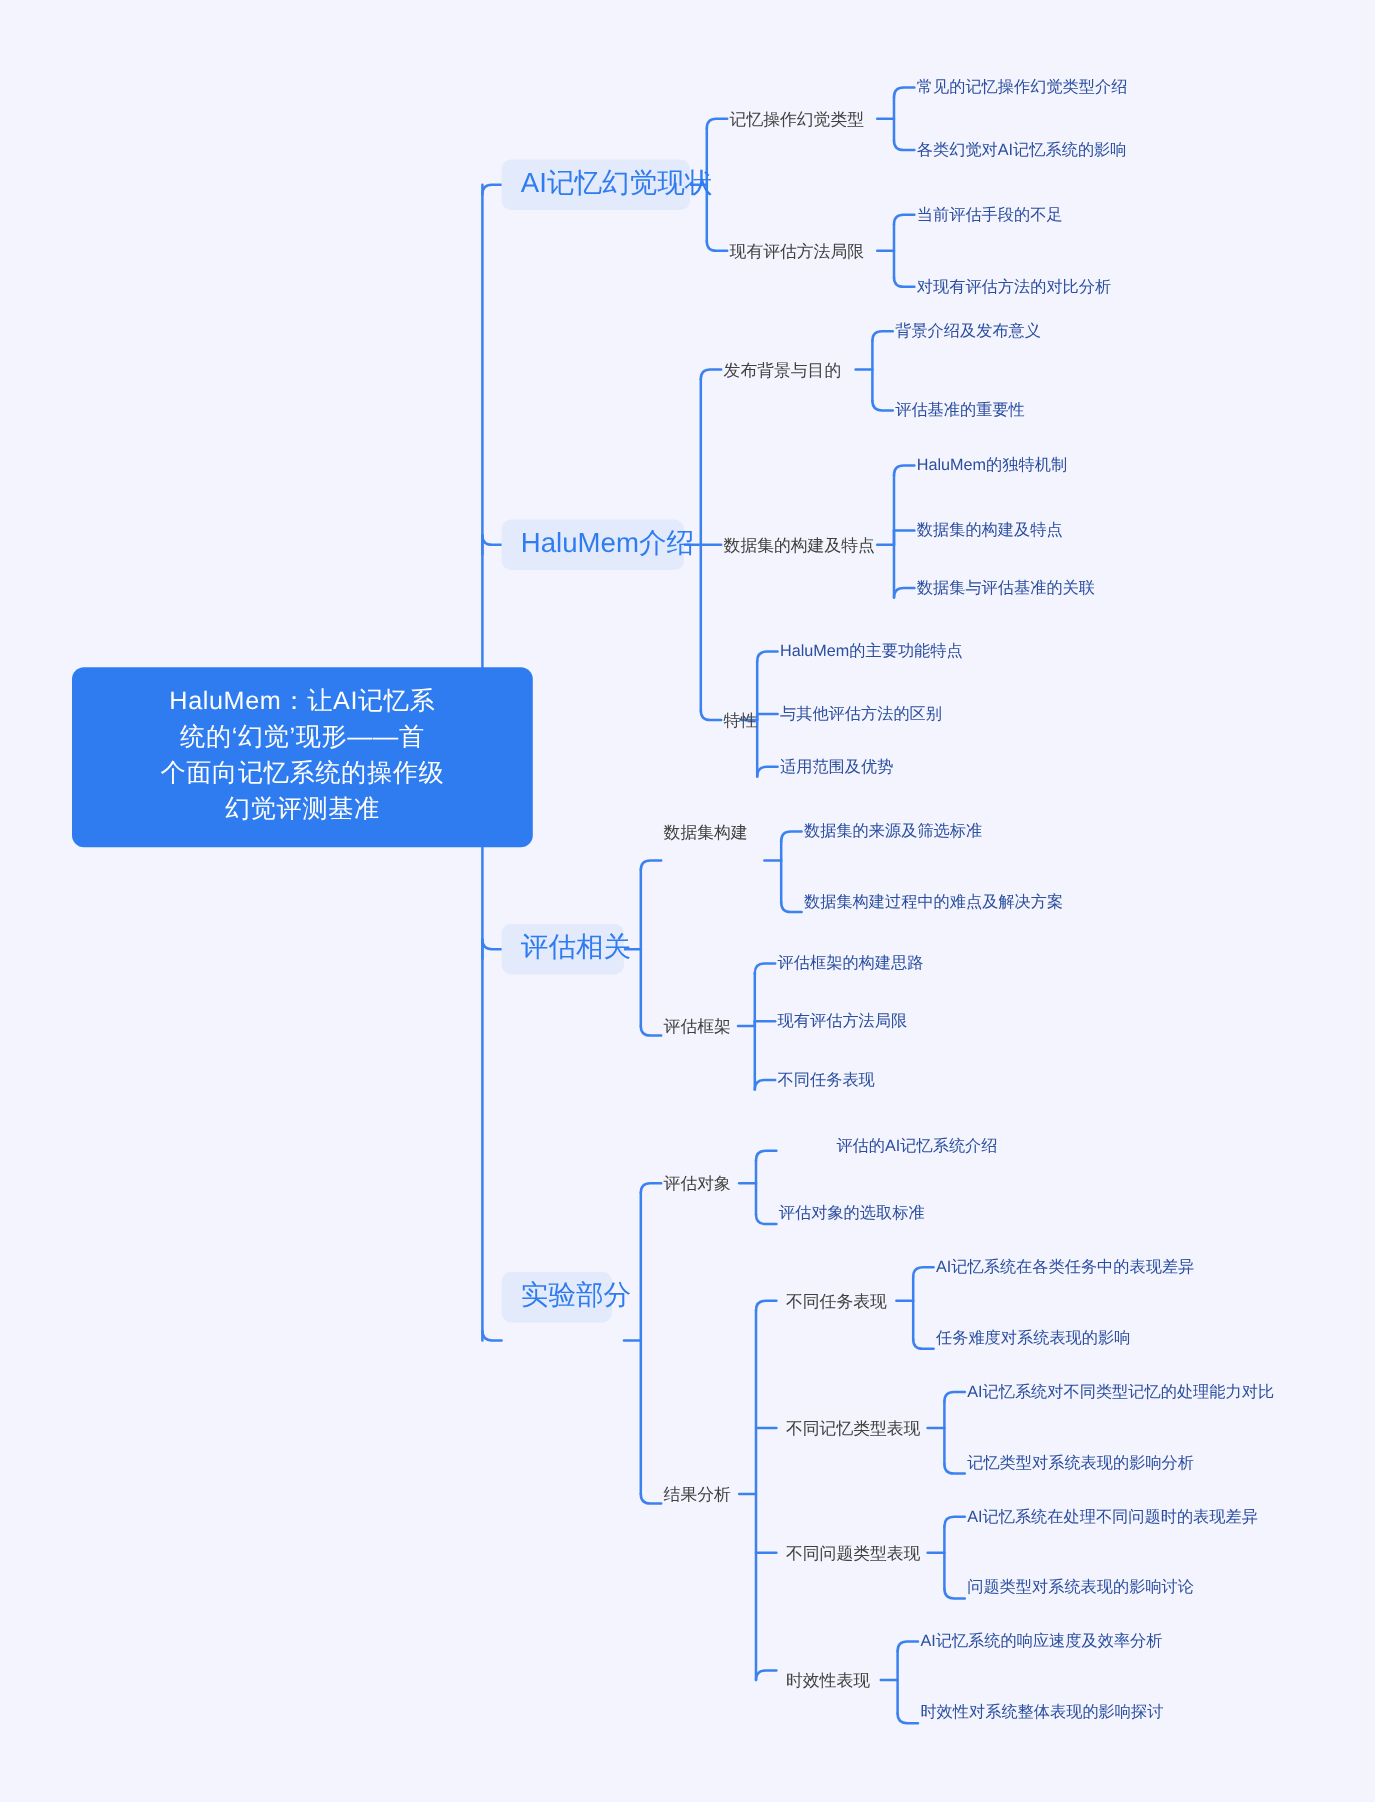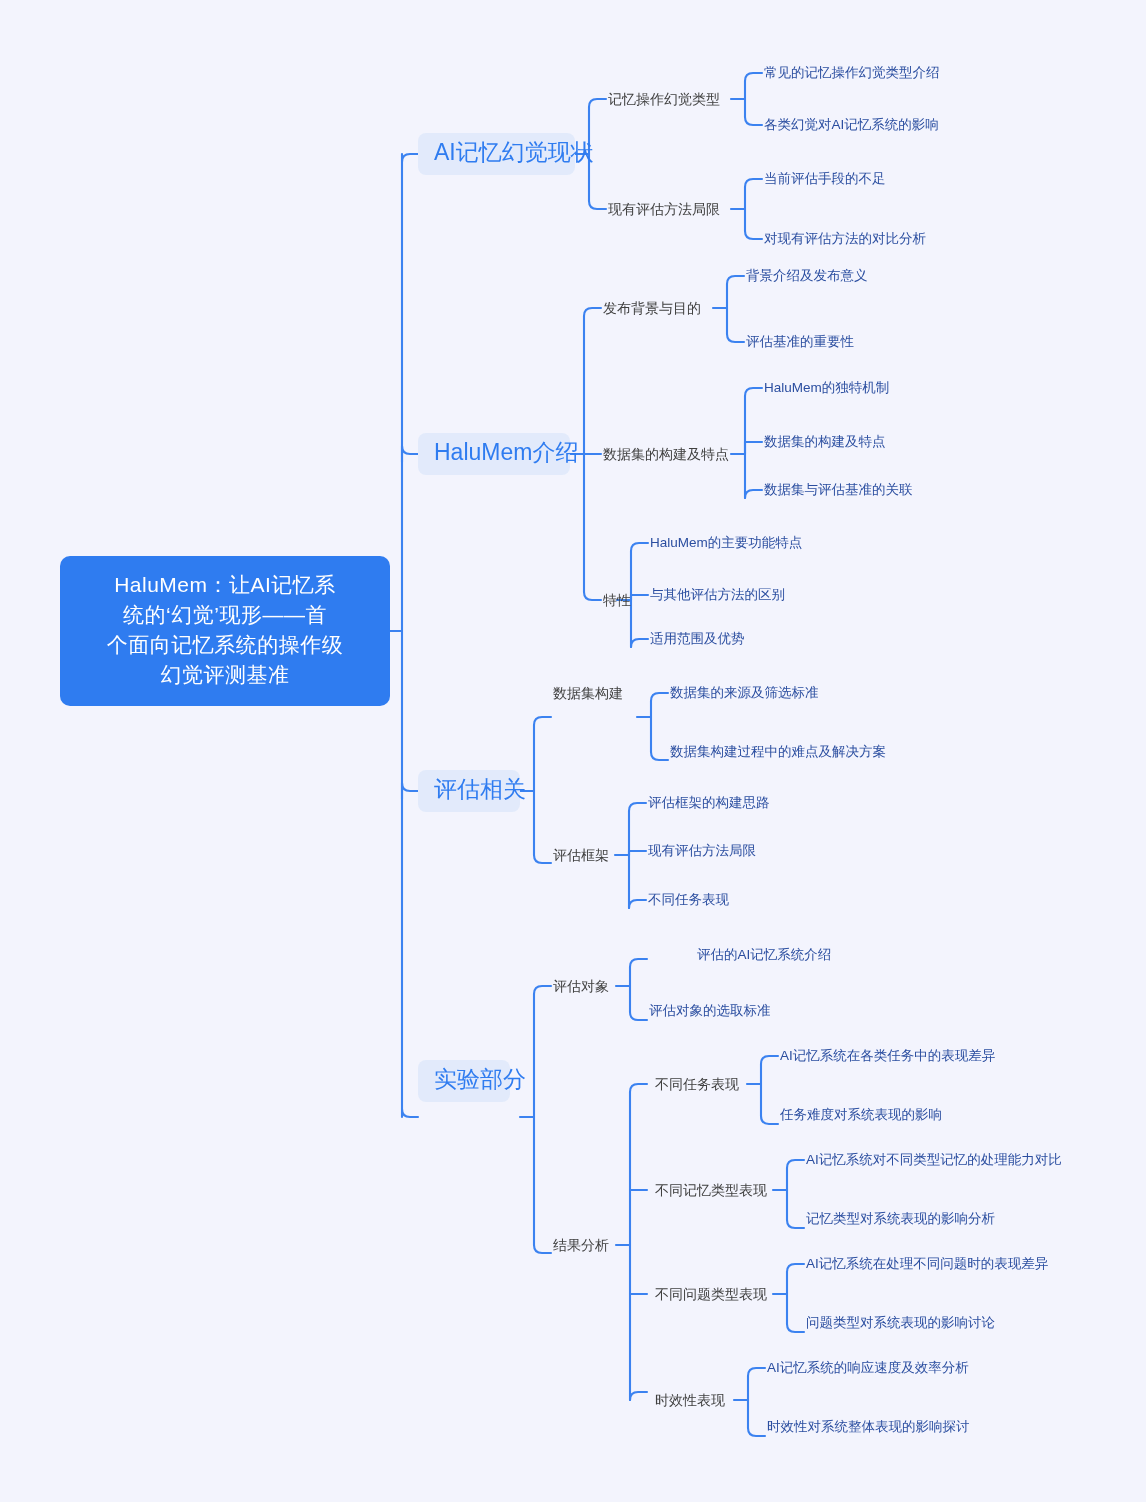--- a/index.html
+++ b/index.html
@@ -171,21 +171,21 @@
       <path d="M787 1272 Q787 1264 795 1264 L804 1264"></path>
       <path d="M787 1324 Q787 1332 795 1332 L804 1332"></path>
 
       <path d="M734 1400 L748 1400"></path>
       <path d="M748 1376 L748 1428"></path>
       <path d="M748 1376 Q748 1368 756 1368 L765 1368"></path>
       <path d="M748 1428 Q748 1436 756 1436 L765 1436"></path>
     </g>
   </svg>
 
-  <div class="node root-node" style="left:60px; top:556px; width:330px; height:150px;">
+  <div class="node root-node" style="left:60px; top:556px; width:384px; height:150px;">
     <div>HaluMem：让AI记忆系</div>
     <div>统的‘幻觉’现形——首</div>
     <div>个面向记忆系统的操作级</div>
     <div>幻觉评测基准</div>
   </div>
 
   <div class="node l1-node" style="left:418px; top:133px; width:157px; height:42px;">AI记忆幻觉现状</div>
 
   <div class="node l1-node" style="left:418px; top:433px; width:152px; height:42px;">HaluMem介绍</div>
 

